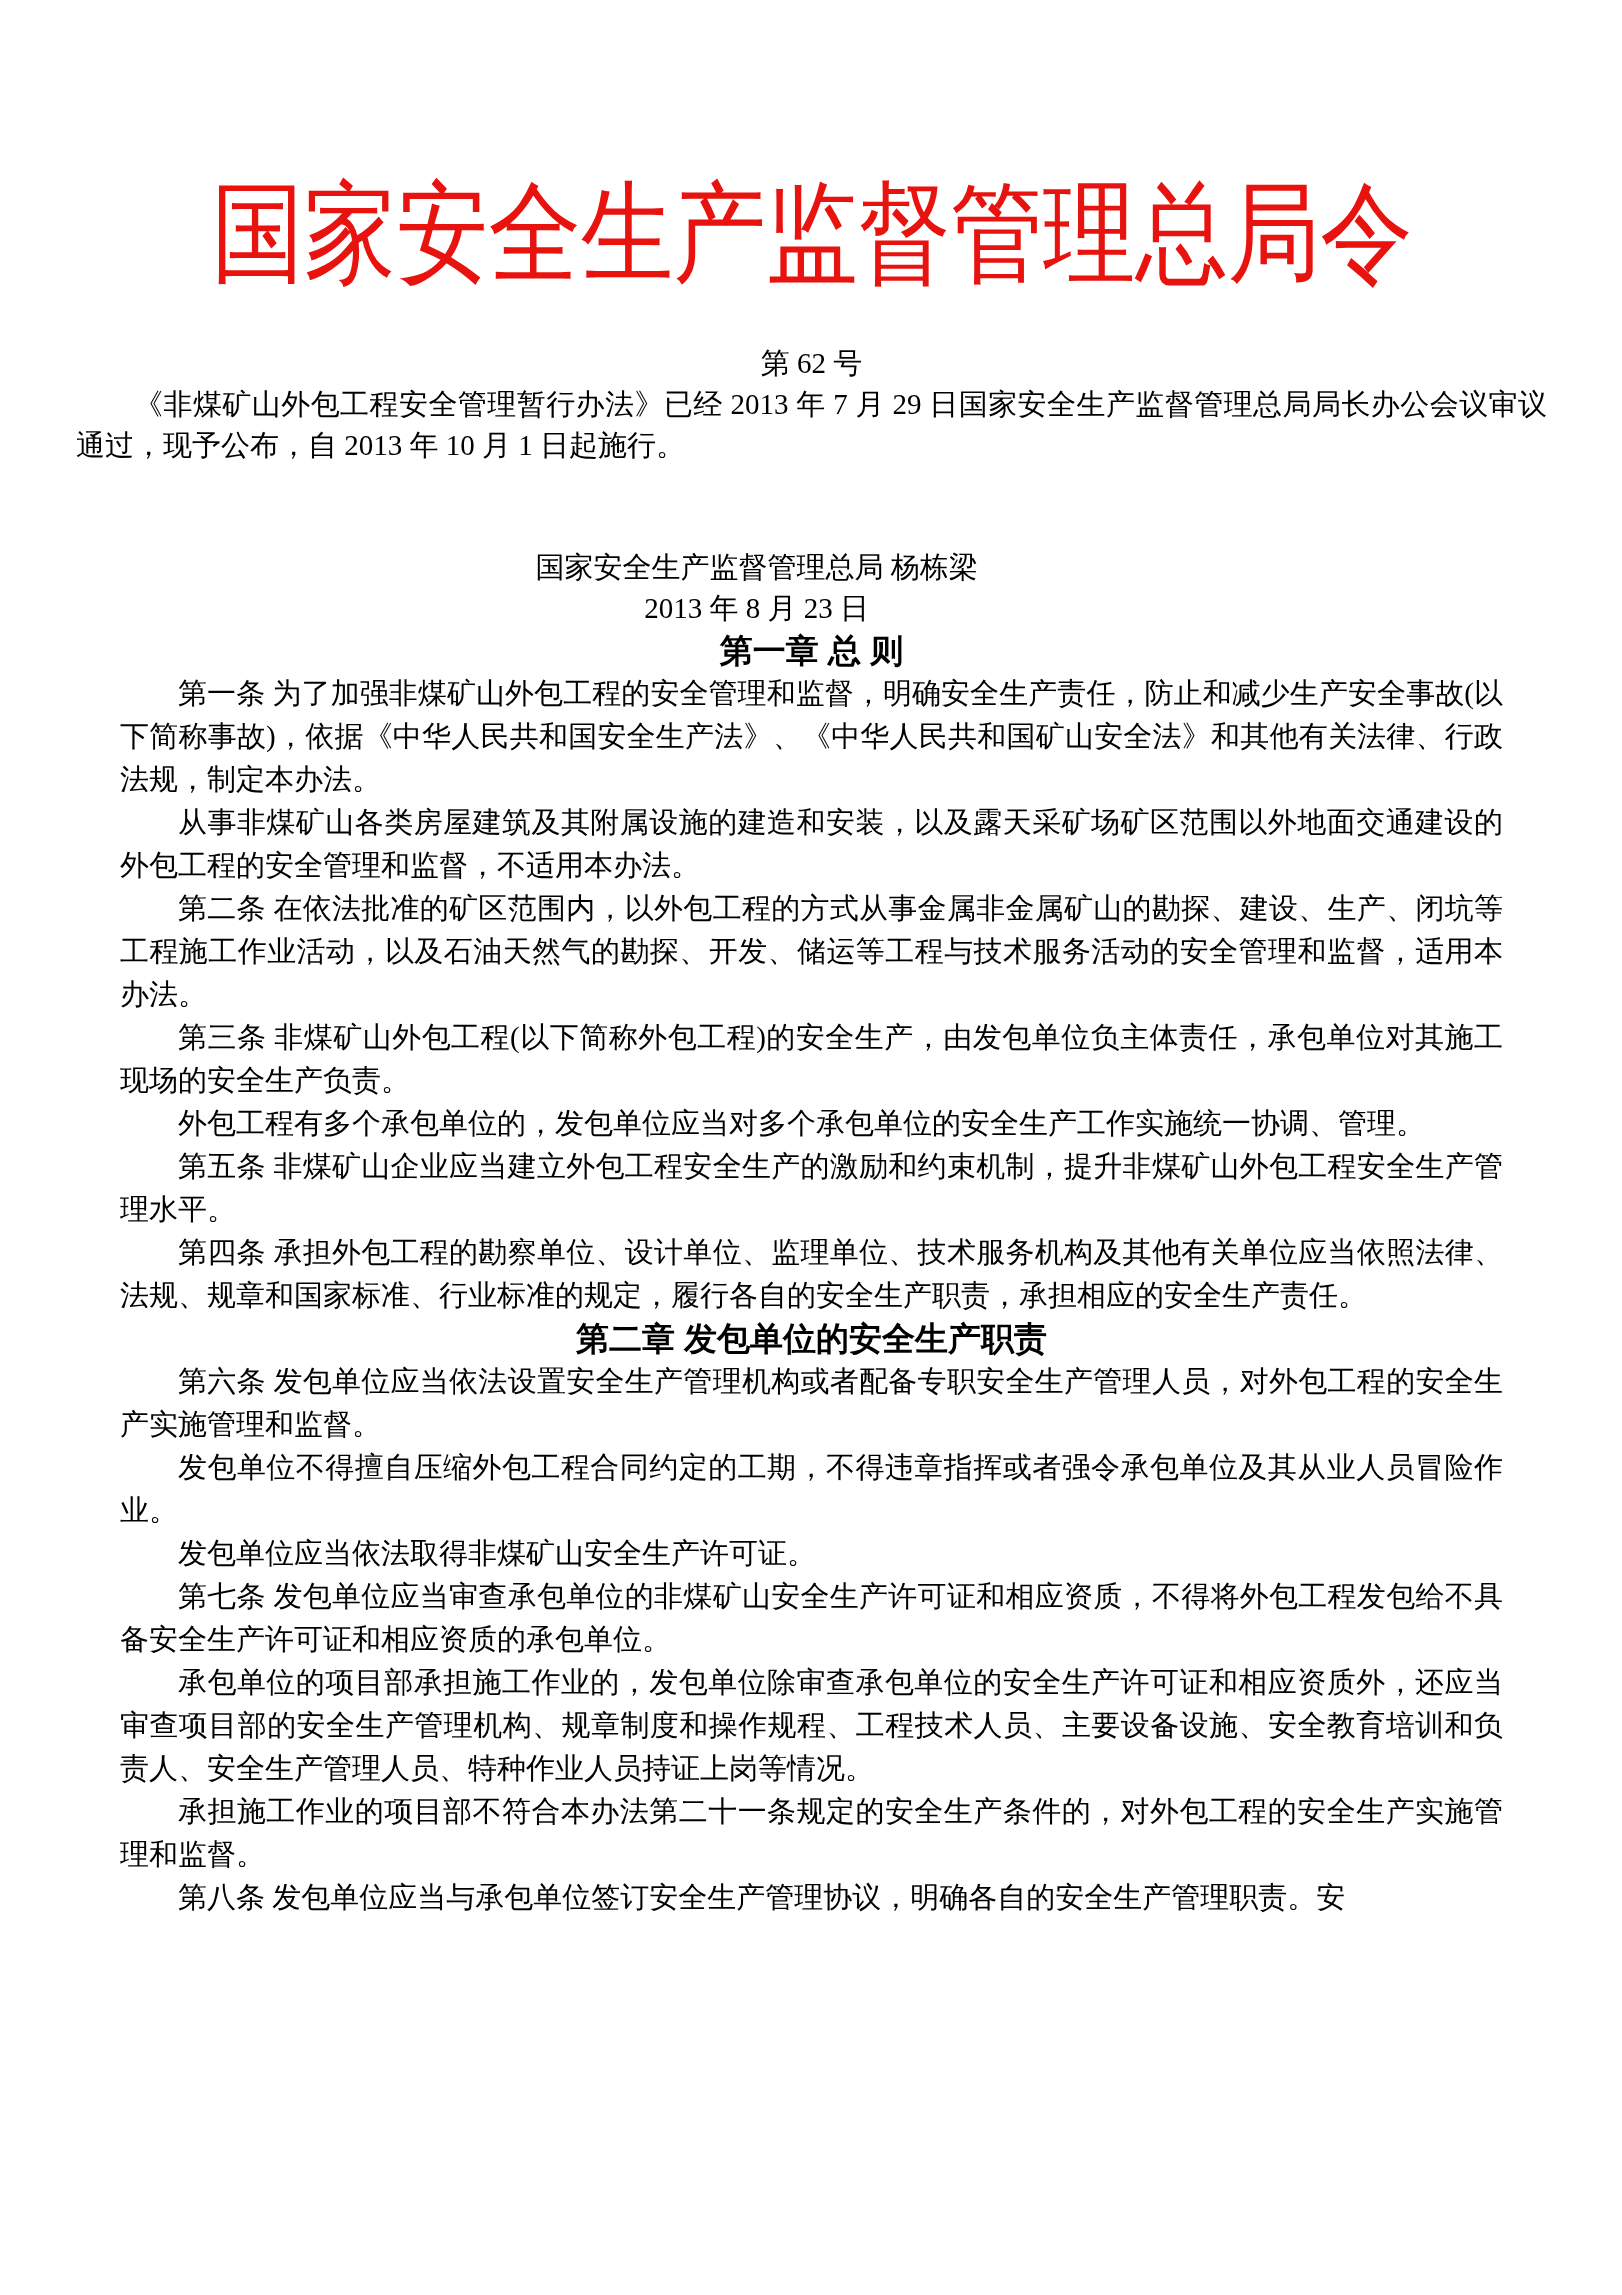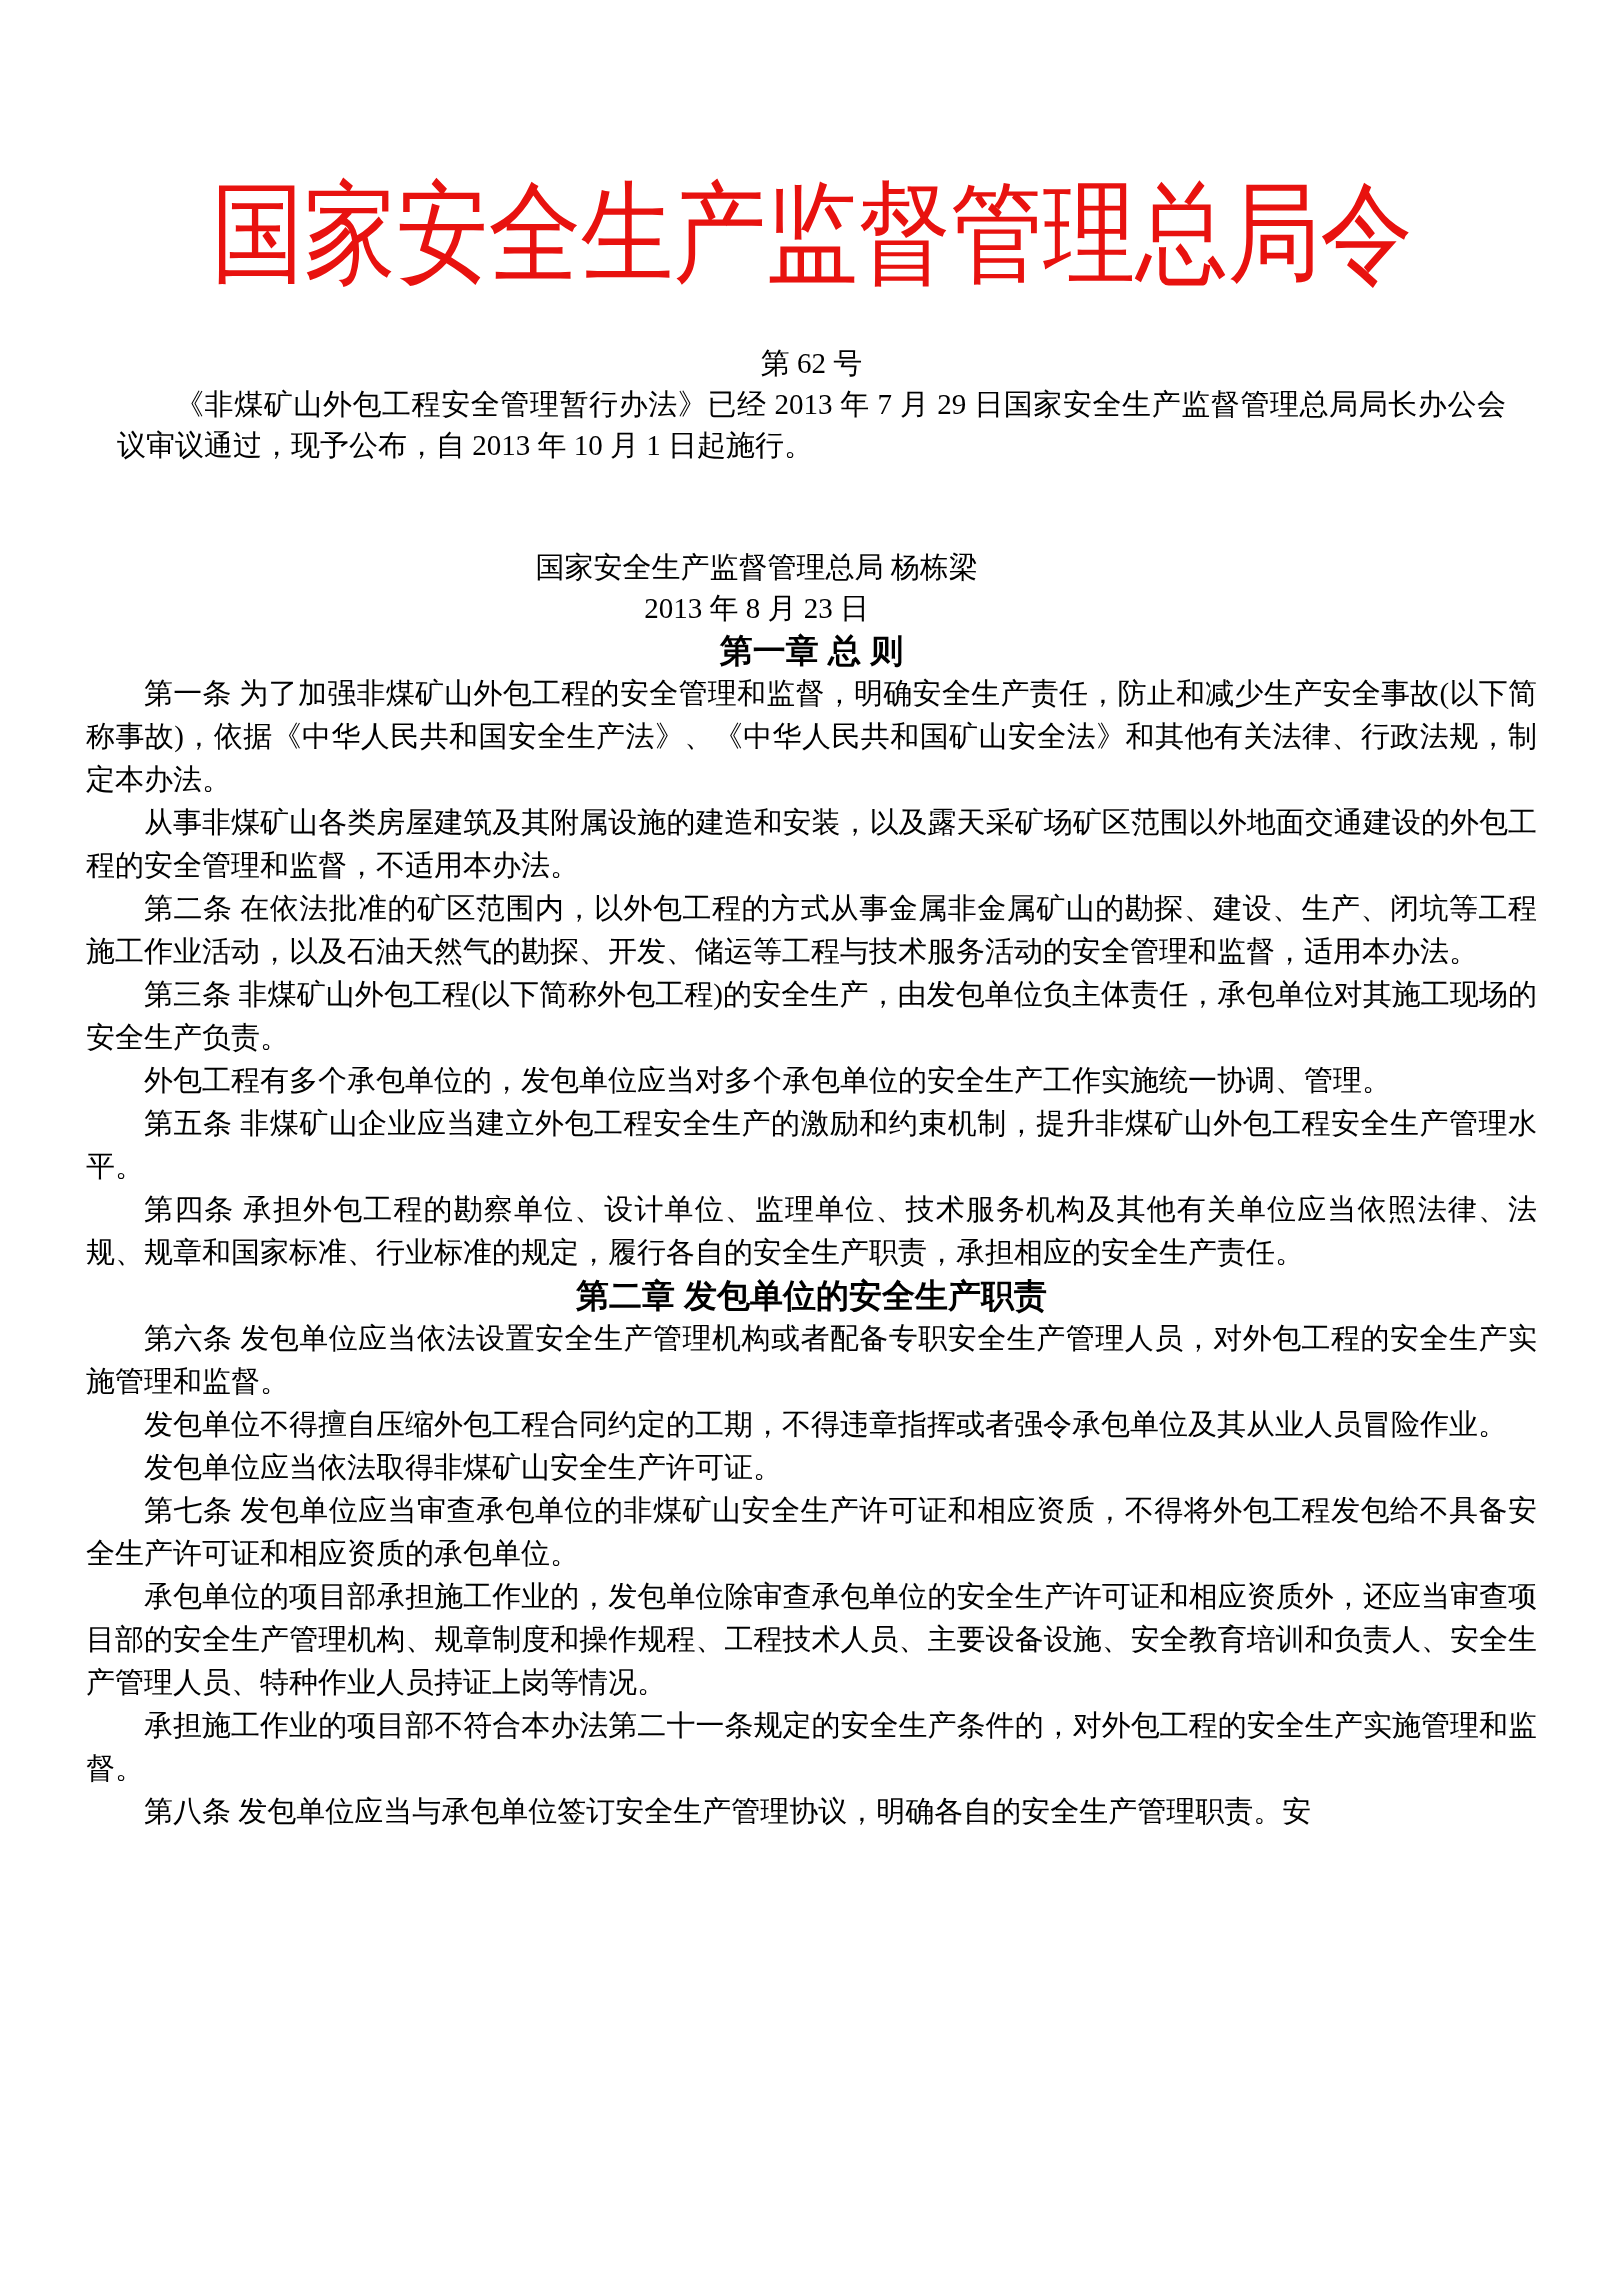--- a/index.html
+++ b/index.html
@@ -30,21 +30,21 @@
   }
   
   .order-no {
     margin-top: 14.4px;
     text-align: center;
     font-size: 29px;
     line-height: 41px;
   }
   
   .announcement {
-    margin: 0 117px;
+    margin: 0 76px;
     font-size: 29px;
     line-height: 41px;
     text-indent: 58px;
     text-align: justify;
     text-align-last: left;
   }
   
   .signature {
     margin-top: 81px;
     margin-right: 110px;
@@ -66,21 +66,21 @@
   .chapter-heading {
     margin: 0;
     text-align: center;
     font-size: 33px;
     line-height: 43px;
     font-family: "Liberation Sans", "DejaVu Sans", sans-serif;
     font-weight: bold;
   }
   
   .body-para {
-    margin: 0 86px;
+    margin: 0 120px;
     font-size: 29px;
     line-height: 43px;
     text-indent: 58px;
     text-align: justify;
     text-align-last: left;
   }
 </style>
 </head>
 <body>
 

